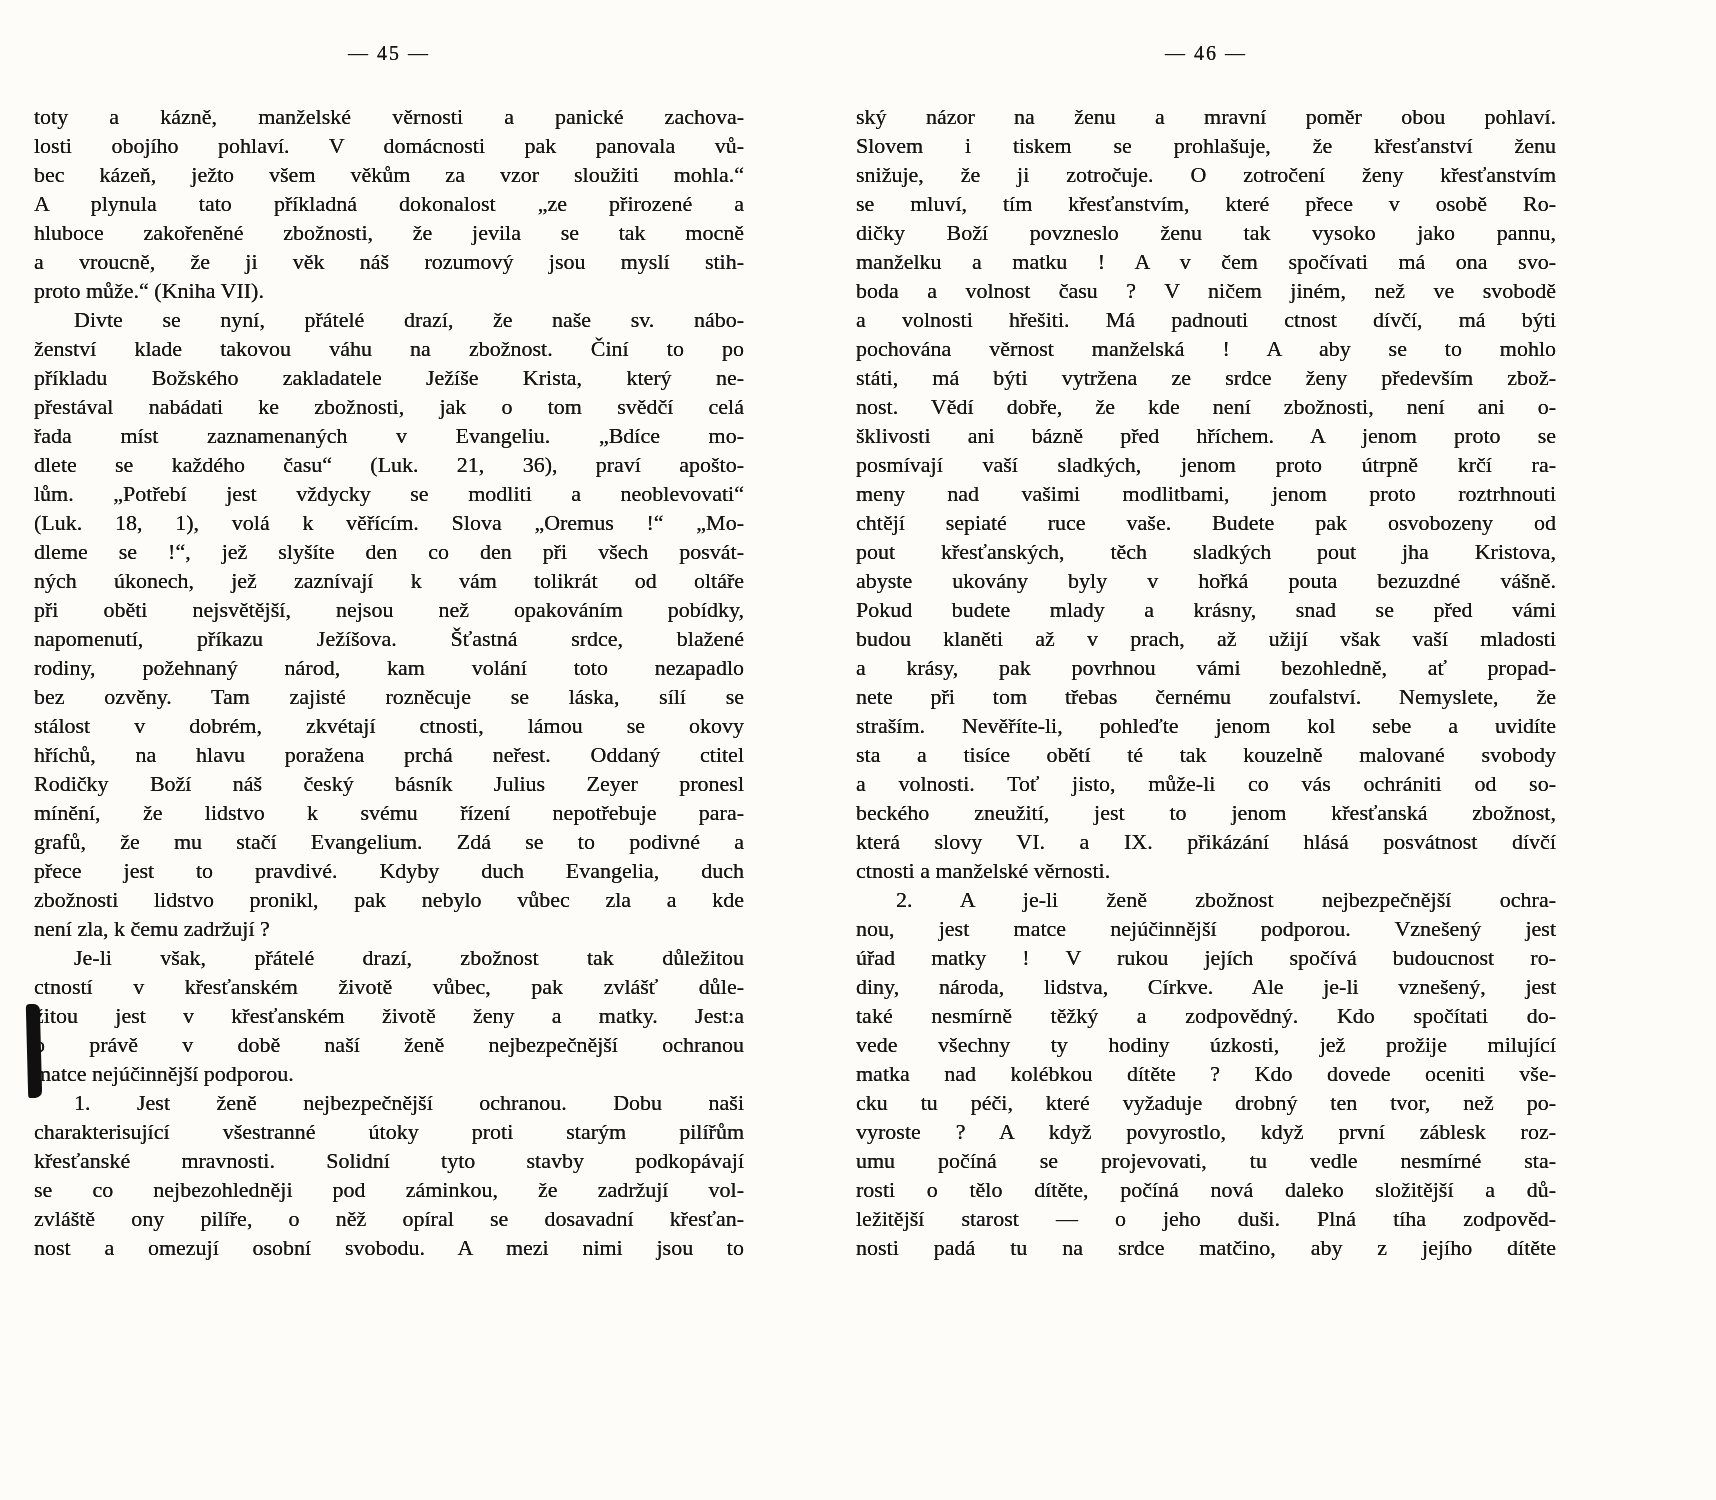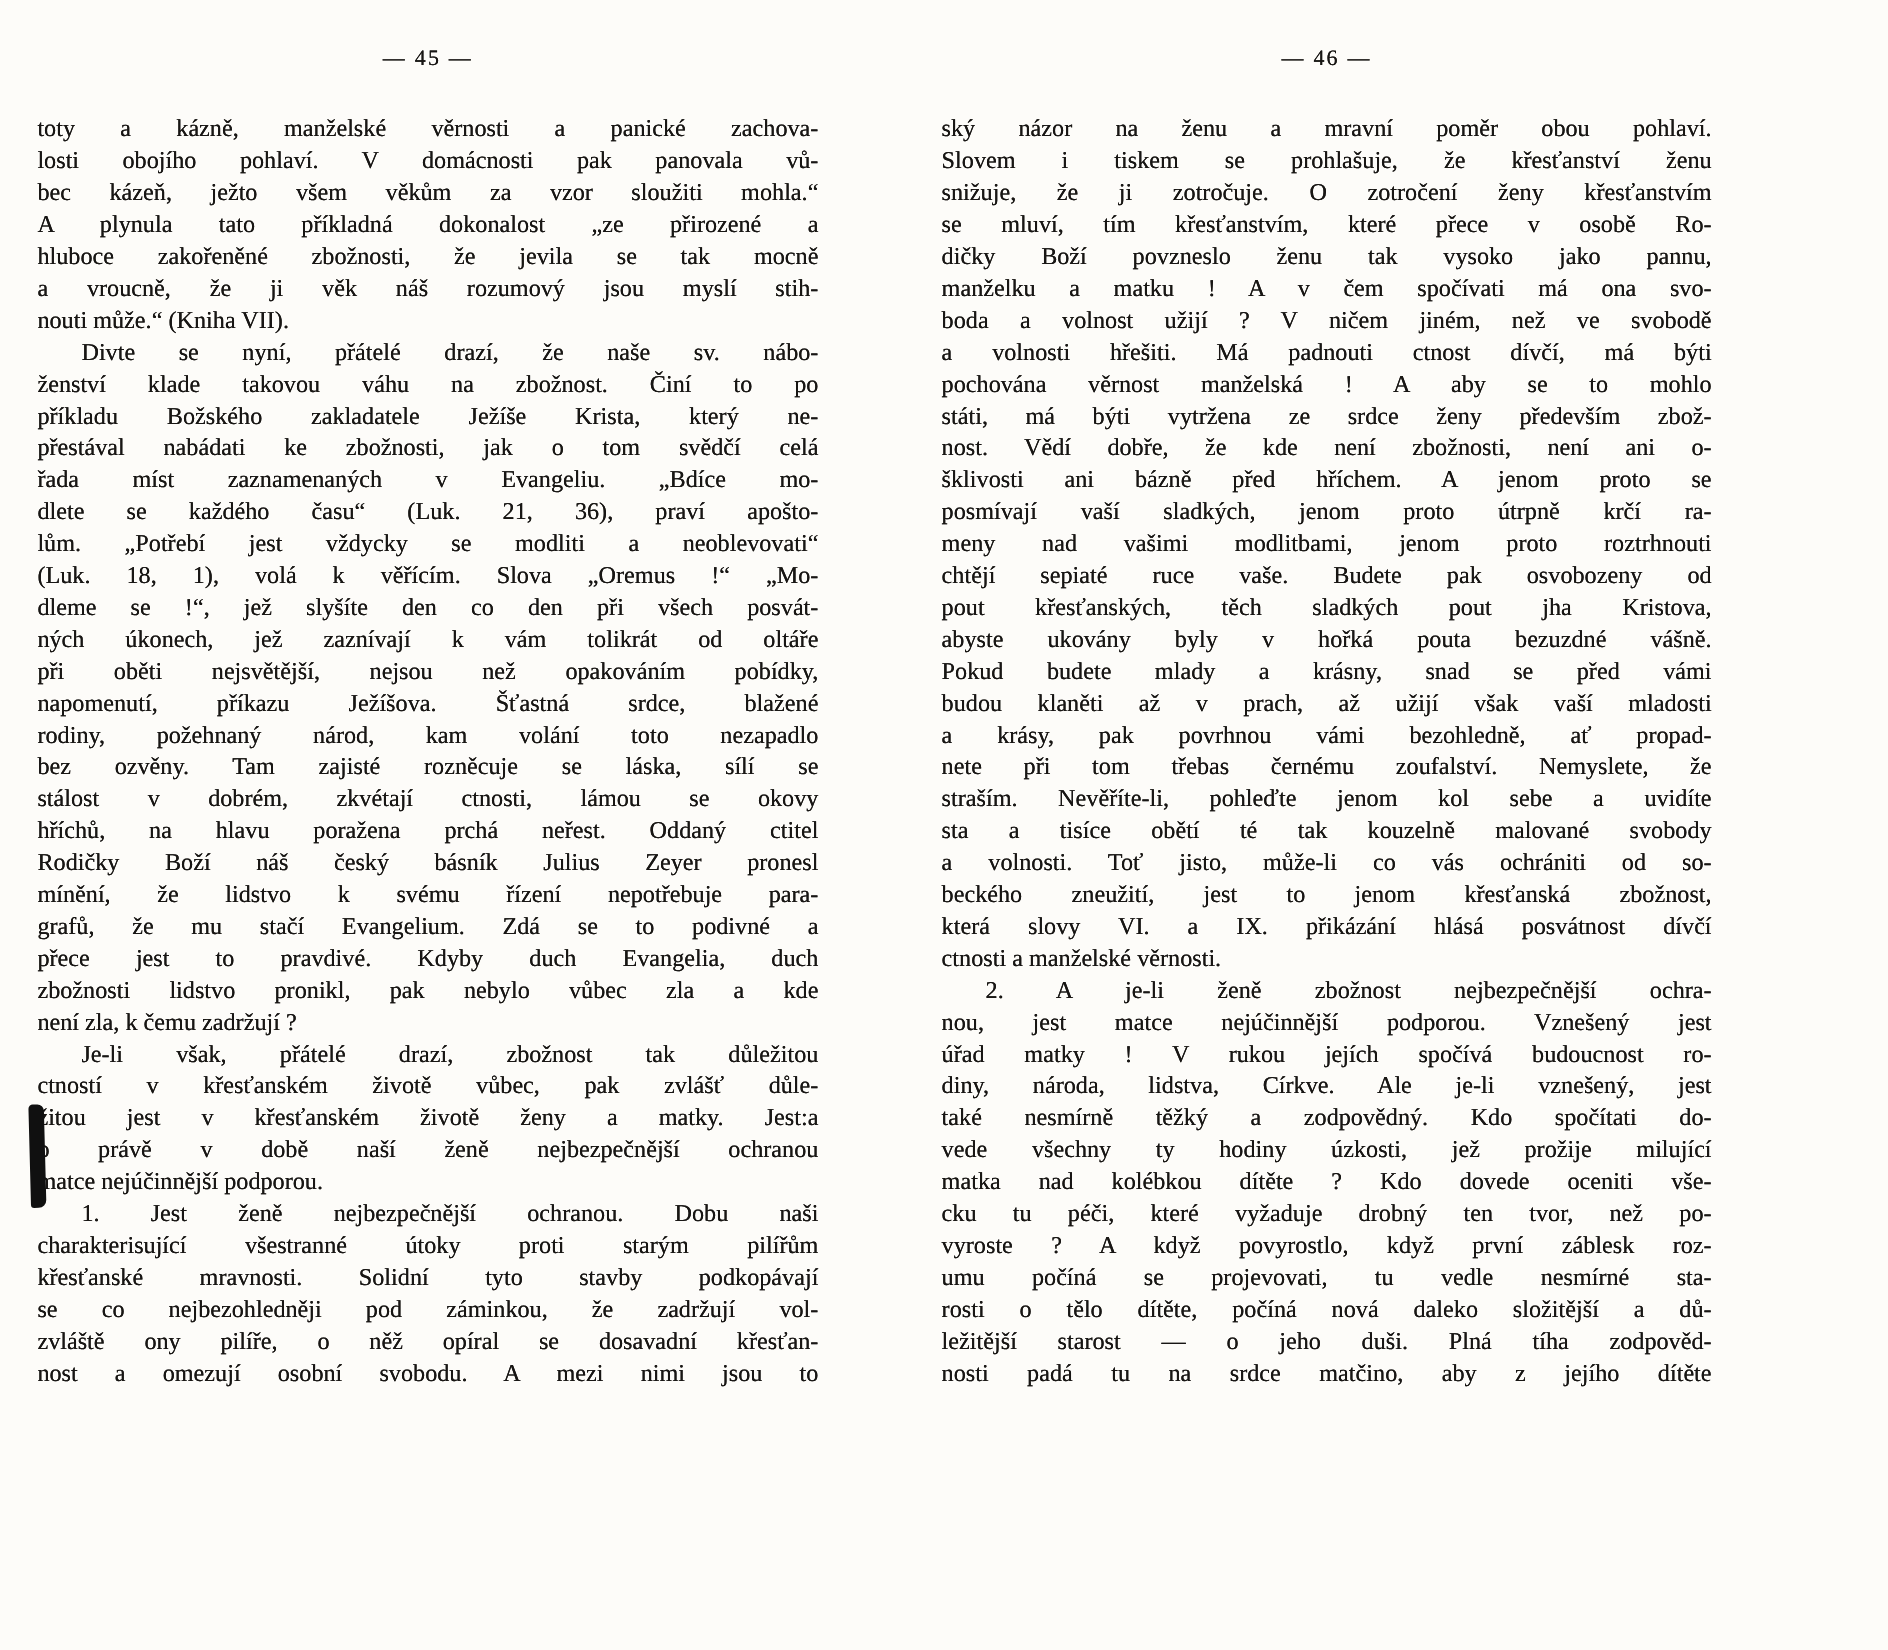--- a/index.html
+++ b/index.html
@@ -66,21 +66,21 @@
     <div class="page page-left">
       <div class="page-header">— 45 —</div>
       <div class="page-body">
           <div class="paragraph">
             <div class="line j">toty a kázně, manželské věrnosti a panické zachova-</div>
             <div class="line j">losti obojího pohlaví. V domácnosti pak panovala vů-</div>
             <div class="line j">bec kázeň, ježto všem věkům za vzor sloužiti mohla.“</div>
             <div class="line j">A plynula tato příkladná dokonalost „ze přirozené a</div>
             <div class="line j">hluboce zakořeněné zbožnosti, že jevila se tak mocně</div>
             <div class="line j">a vroucně, že ji věk náš rozumový jsou myslí stih-</div>
-            <div class="line last">nouti může.“ (Kniha VII).</div>
+            <div class="line last">proto může.“ (Kniha VII).</div>
           </div>
           <div class="paragraph">
             <div class="line j indent">Divte se nyní, přátelé drazí, že naše sv. nábo-</div>
             <div class="line j">ženství klade takovou váhu na zbožnost. Činí to po</div>
             <div class="line j">příkladu Božského zakladatele Ježíše Krista, který ne-</div>
             <div class="line j">přestával nabádati ke zbožnosti, jak o tom svědčí celá</div>
             <div class="line j">řada míst zaznamenaných v Evangeliu. „Bdíce mo-</div>
             <div class="line j">dlete se každého času“ (Luk. 21, 36), praví apošto-</div>
             <div class="line j">lům. „Potřebí jest vždycky se modliti a neoblevovati“</div>
             <div class="line j">(Luk. 18, 1), volá k věřícím. Slova „Oremus !“ „Mo-</div>
@@ -119,21 +119,21 @@
     <div class="page page-right">
       <div class="page-header">— 46 —</div>
       <div class="page-body">
           <div class="paragraph">
             <div class="line j">ský názor na ženu a mravní poměr obou pohlaví.</div>
             <div class="line j">Slovem i tiskem se prohlašuje, že křesťanství ženu</div>
             <div class="line j">snižuje, že ji zotročuje. O zotročení ženy křesťanstvím</div>
             <div class="line j">se mluví, tím křesťanstvím, které přece v osobě Ro-</div>
             <div class="line j">dičky Boží povzneslo ženu tak vysoko jako pannu,</div>
             <div class="line j">manželku a matku ! A v čem spočívati má ona svo-</div>
-            <div class="line j">boda a volnost užijí ? V ničem jiném, než ve svobodě</div>
+            <div class="line j">boda a volnost času ? V ničem jiném, než ve svobodě</div>
             <div class="line j">a volnosti hřešiti. Má padnouti ctnost dívčí, má býti</div>
             <div class="line j">pochována věrnost manželská ! A aby se to mohlo</div>
             <div class="line j">státi, má býti vytržena ze srdce ženy především zbož-</div>
             <div class="line j">nost. Vědí dobře, že kde není zbožnosti, není ani o-</div>
             <div class="line j">šklivosti ani bázně před hříchem. A jenom proto se</div>
             <div class="line j">posmívají vaší sladkých, jenom proto útrpně krčí ra-</div>
             <div class="line j">meny nad vašimi modlitbami, jenom proto roztrhnouti</div>
             <div class="line j">chtějí sepiaté ruce vaše. Budete pak osvobozeny od</div>
             <div class="line j">pout křesťanských, těch sladkých pout jha Kristova,</div>
             <div class="line j">abyste ukovány byly v hořká pouta bezuzdné vášně.</div>

